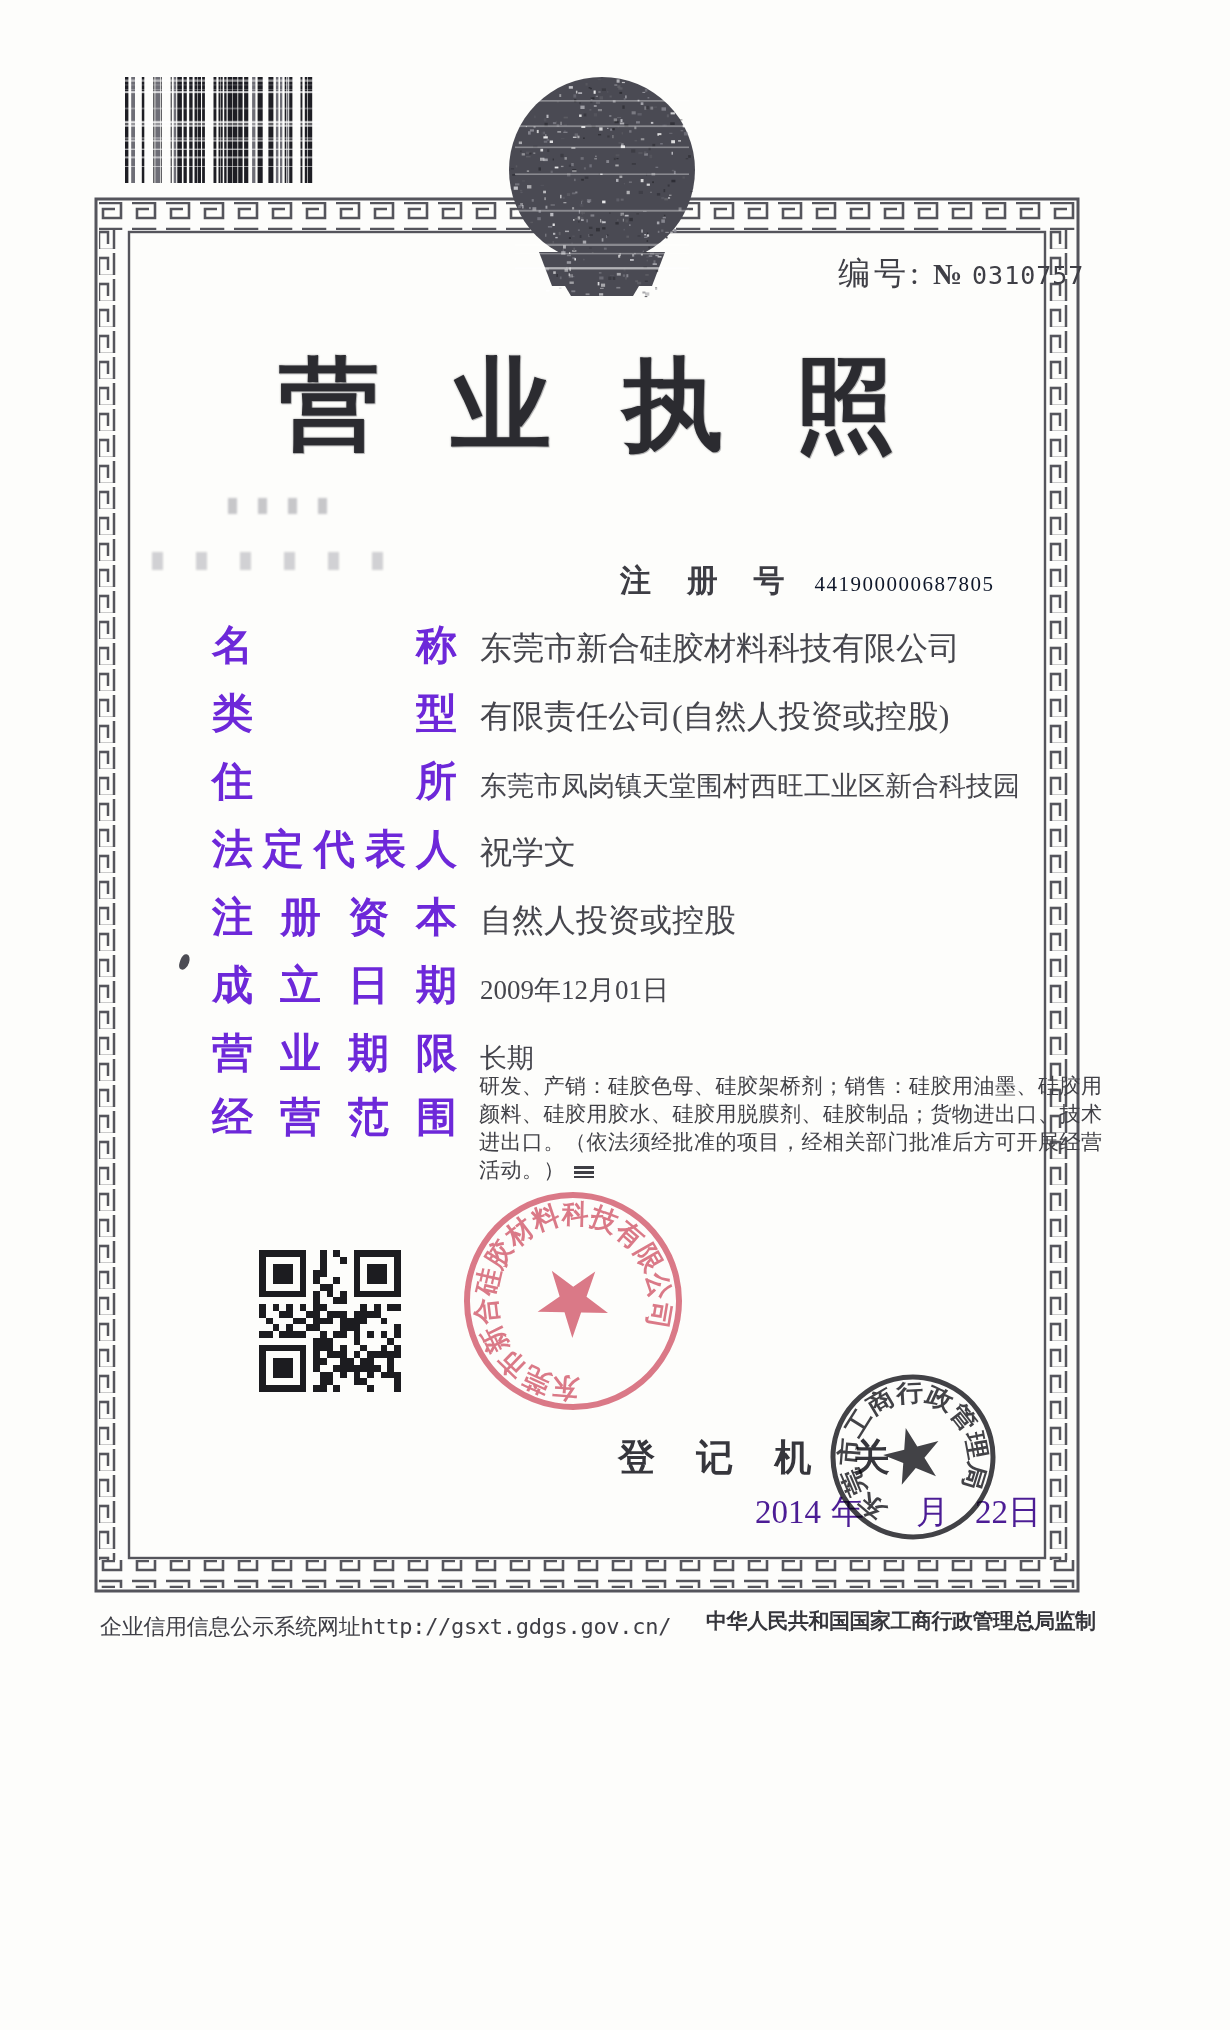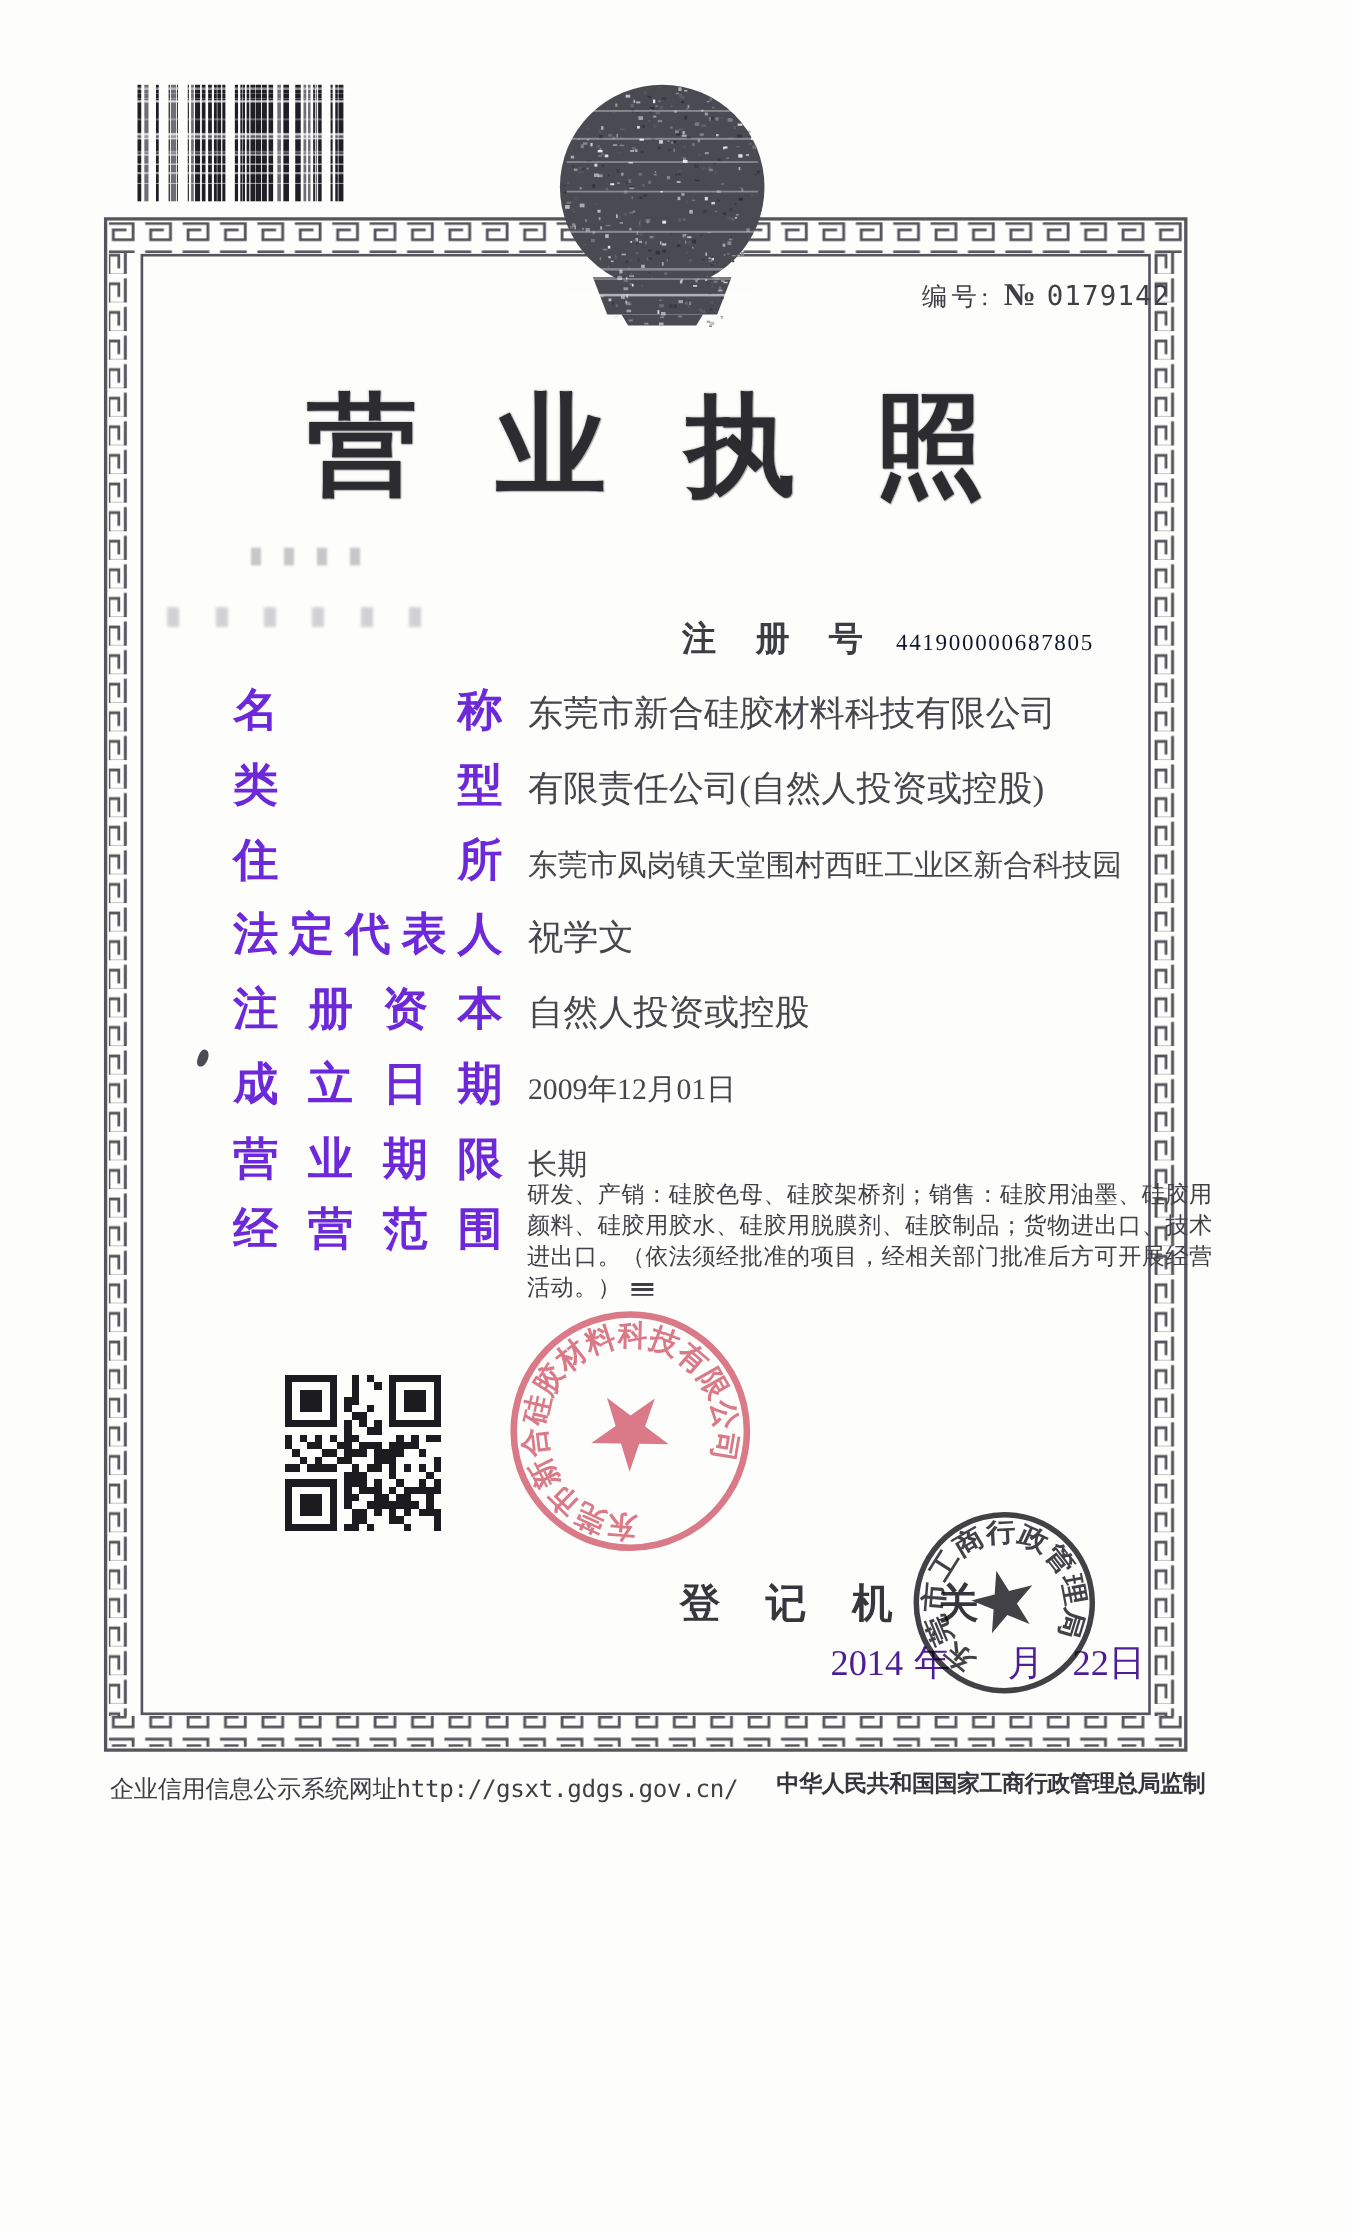--- a/index.html
+++ b/index.html
@@ -8,21 +8,21 @@
     background:#fdfdfb;
     font-family:"Liberation Serif","DejaVu Serif",serif;
     color:#3b3b41;
   }
   
   .barcode{position:absolute;left:123px;top:74px;width:197px;height:112px;z-index:2;}
   .emblem{position:absolute;left:505px;top:74px;width:194px;height:224px;z-index:3;}
   .frame{position:absolute;left:94px;top:197px;width:986px;height:1396px;z-index:1;}
   
   .serial{position:absolute;left:838px;top:252px;z-index:2;display:flex;align-items:baseline;gap:10px;color:#3f3f46;}
-  .serial .lab{font-size:23px;letter-spacing:4px;}
+  .serial .lab{font-size:32px;letter-spacing:4px;}
   .serial .nomark{font-size:29px;font-weight:700;}
   .serial .digits{font-family:"DejaVu Sans Mono","Liberation Mono",monospace;font-size:25px;letter-spacing:1px;}
   
   .title{
     position:absolute;left:94px;top:348px;width:986px;z-index:2;
     text-align:center;font-size:100px;font-weight:900;color:#2b2b30;
     letter-spacing:72px;text-indent:72px;line-height:1.15;
     text-shadow:0 0 2px rgba(43,43,48,.55),1px 1px 0 rgba(43,43,48,.25);
   }
   
@@ -540,21 +540,21 @@
     <rect x="35" y="35" width="916" height="1326" fill="none" stroke="#55555c" stroke-width="2.4"></rect>
     <rect x="5" y="5" width="976" height="28" fill="url(#meanderH)"></rect>
     <rect x="5" y="1363" width="976" height="28" fill="url(#meanderH)"></rect>
     <rect x="5" y="33" width="28" height="1330" fill="url(#meanderV)"></rect>
     <rect x="953" y="33" width="28" height="1330" fill="url(#meanderV)"></rect>
   </svg>
 
   <div class="serial">
     <span class="lab">编号:</span>
     <span class="nomark">№</span>
-    <span class="digits">0179142</span>
+    <span class="digits">0310757</span>
   </div>
 
   <div class="title">营业执照</div>
 
   <div class="regno">
     <span class="rl">注 册 号</span>
     <span class="rd">441900000687805</span>
   </div>
 
   <div class="art art1"></div>

